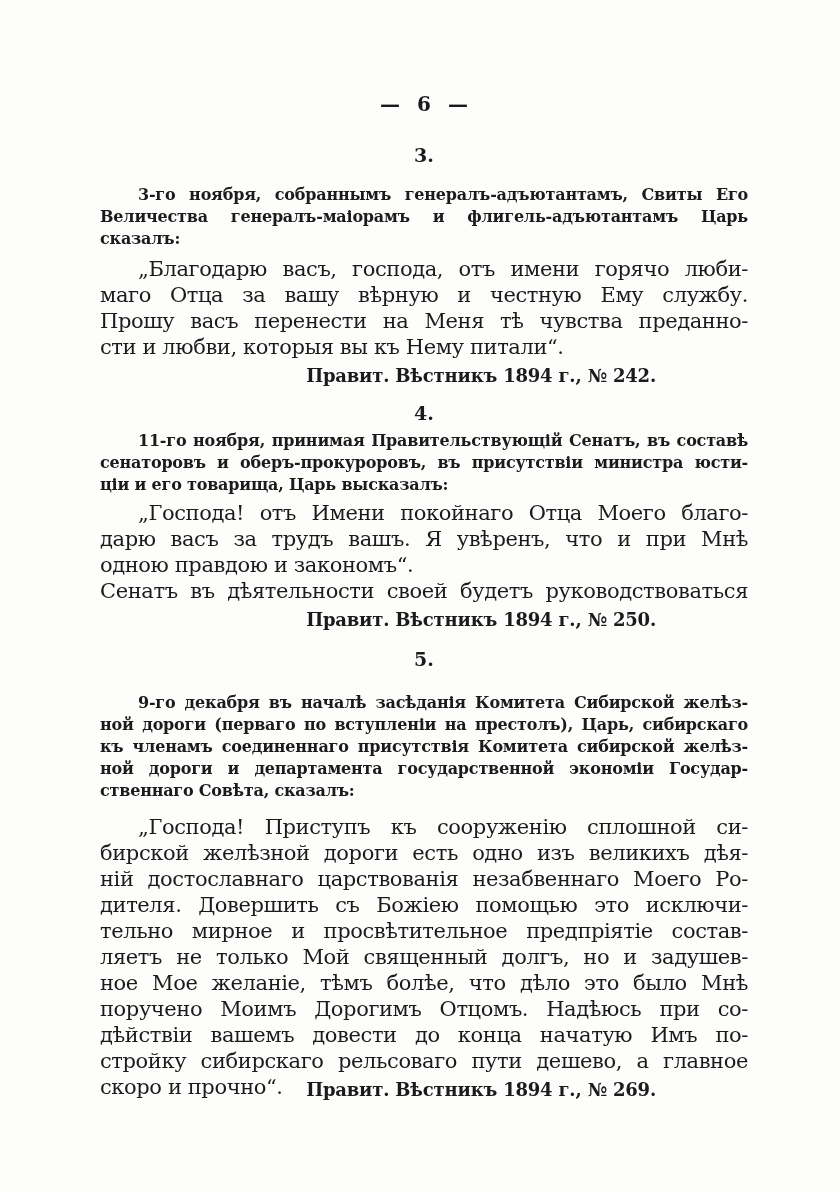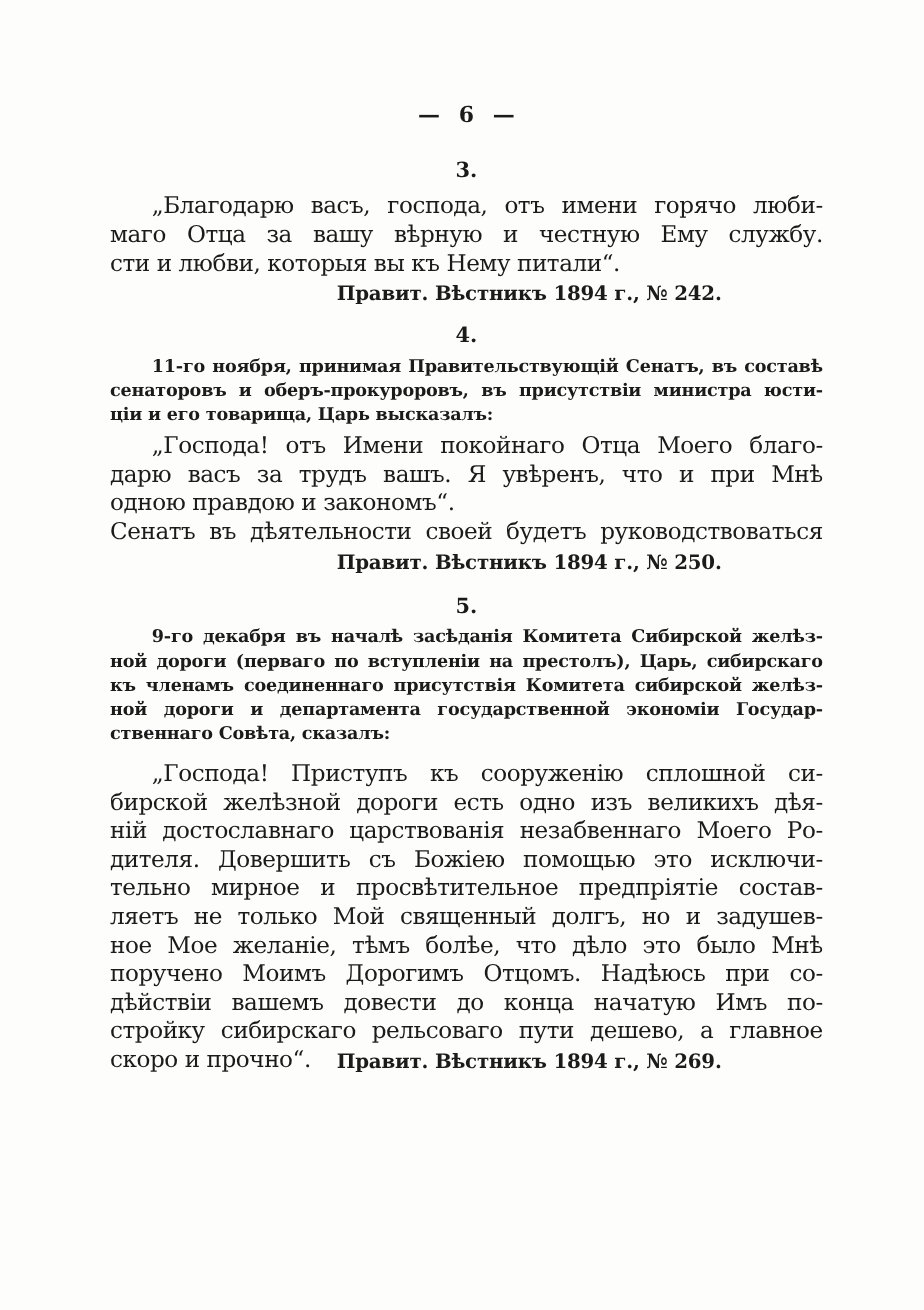--- a/index.html
+++ b/index.html
@@ -38,21 +38,21 @@
   .sec4-num { margin-top: 12px; }
   .sec5-num { margin-top: 14px; }
   .intro {
     font-size: 16px;
     line-height: 22px;
     font-weight: 700;
     letter-spacing: -0.2px;
   }
   .intro3 { margin-top: 16px; }
   .intro4 { margin-top: 4px; }
-  .intro5 { margin-top: 4px; }
+  .intro5 { margin-top: 20px; }
   .quote {
     font-size: 21px;
     line-height: 26px;
     font-weight: 400;
     letter-spacing: -0.4px;
   }
   .quote3 { margin-top: 6px; }
   .quote4 { margin-top: 4px; }
   .quote5 { margin-top: 12px; }
   .tline {
@@ -80,23 +80,29 @@
 </head>
 <body>
 
 <div class="page">
   <div class="text-block">
 
     <div class="page-num">— 6 —</div>
 
     <div>
       <div class="sec-num sec3-num">3.</div>
+      <div class="intro intro3">
+          <div class="tline tline-first">3-го ноября, собраннымъ генералъ-адъютантамъ, Свиты Его</div>
+          <div class="tline">Величества генералъ-маіорамъ и флигель-адъютантамъ Царь</div>
+          <div class="tline tline-last">сказалъ:</div>
+        </div>
       <div class="quote quote3">
           <div class="tline tline-first">„Благодарю васъ, господа, отъ имени горячо люби-</div>
           <div class="tline">маго Отца за вашу вѣрную и честную Ему службу.</div>
+          <div class="tline">Прошу васъ перенести на Меня тѣ чувства преданно-</div>
           <div class="tline tline-last">сти и любви, которыя вы къ Нему питали“.</div>
         </div>
       <div class="cite cite1">Правит. Вѣстникъ 1894 г., № 242.</div>
     </div>
 
     <div>
       <div class="sec-num sec4-num">4.</div>
       <div class="intro intro4">
           <div class="tline tline-first">11-го ноября, принимая Правительствующій Сенатъ, въ составѣ</div>
           <div class="tline">сенаторовъ и оберъ-прокуроровъ, въ присутствіи министра юсти-</div>

